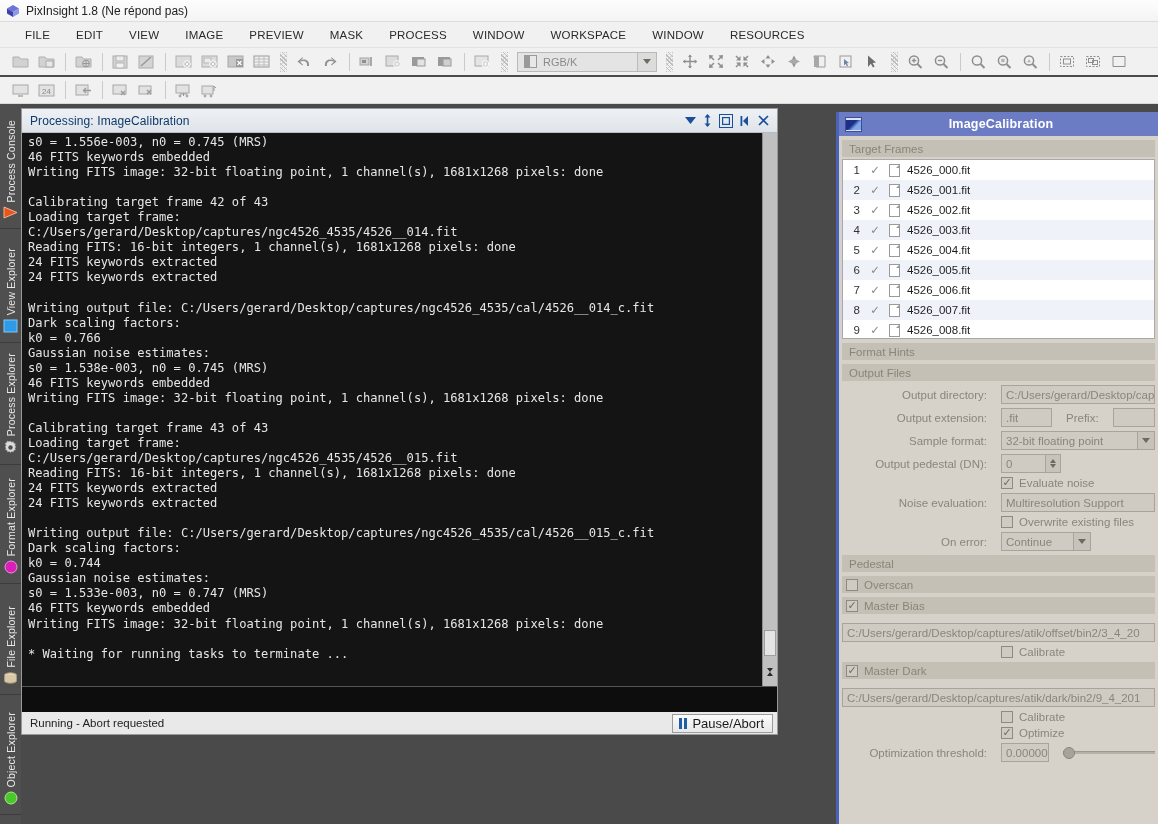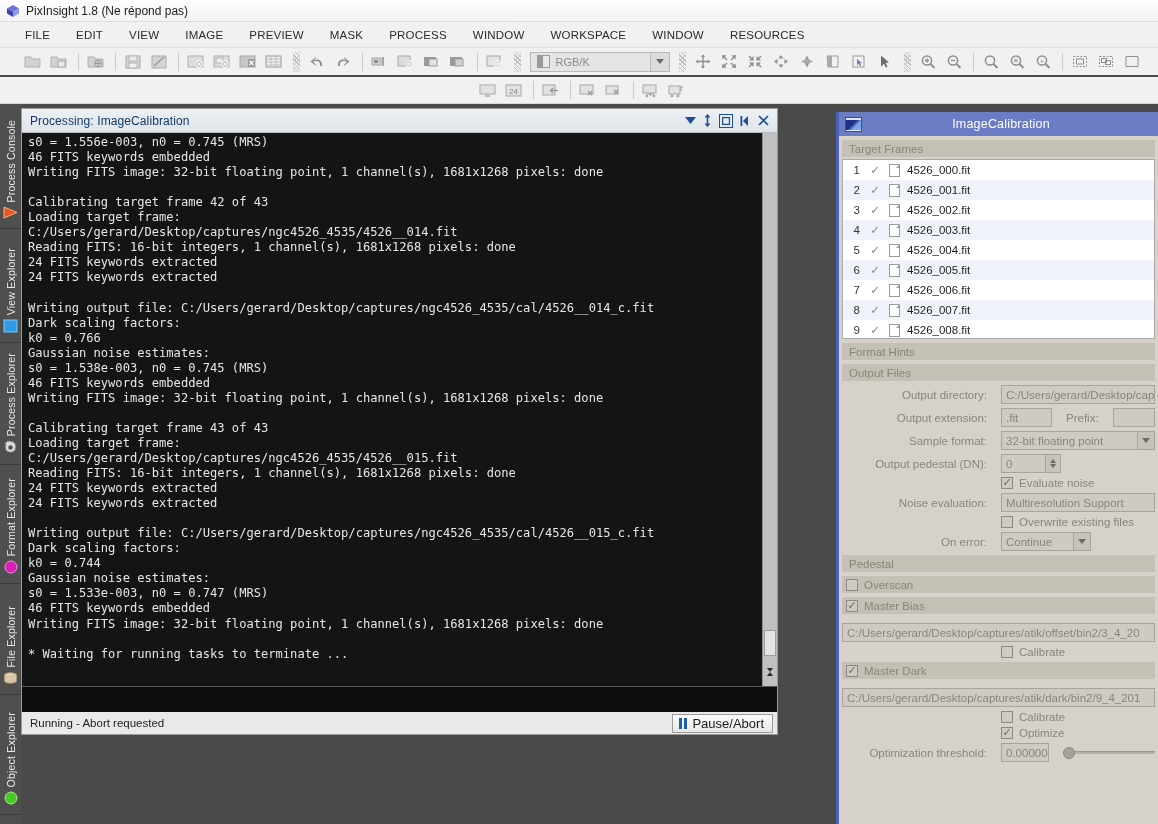--- a/index.html
+++ b/index.html
@@ -30,21 +30,21 @@
   }
   .menu-item {
     font-size:11.5px; color:#2a2a2a; padding:4px 13px; cursor:default;
     letter-spacing:.2px;
   }
 
   
   .toolbar {
     position:absolute; left:0; width:1158px; height:27px;
     background:#f1f1f1;
-    display:flex; align-items:center; padding-left:8px;justify-content:center;
+    display:flex; align-items:center; padding-left:8px;
   }
   .toolbar.row1 { top:48px; }
   .toolbar.row2 { top:77px; height:27px; border-bottom:1px solid #d9d9d9; }
   .tb-btn {
     width:24px; height:23px; margin-right:2px;
     display:flex; align-items:center; justify-content:center;
     border:1px solid transparent; border-radius:2px;
   }
   .tb-sep { width:1px; height:18px; background:#cacaca; margin:0 5px; }
   .tb-grip {
@@ -147,21 +147,21 @@
   }
   .ic-title .ic-ico {
     width:17px; height:15px; background:#dfe3f4; border:1px solid #3c4c96;
     position:relative; overflow:hidden;
   }
   .ic-title .ic-ico:before {
     content:""; position:absolute; left:0; top:2px; width:17px; height:10px;
     background:linear-gradient(135deg,#1d2f87 40%, #7fa8e8 60%);
   }
   .ic-title .t {
-    flex:1; text-align:center; font-size:12.5px; font-weight:normal;
+    flex:1; text-align:center; font-size:12.5px; font-weight:bold;
     color:#fff; letter-spacing:.2px; margin-right:12px;
   }
   .sec-head {
     height:17px; margin:4px 3px 0 3px; background:#c4c0b6;
     display:flex; align-items:center; padding-left:7px;
     font-size:11.5px; color:#8b8579;
   }
   .sec-head.cb { padding-left:4px; gap:6px; }
 
   .filelist {

